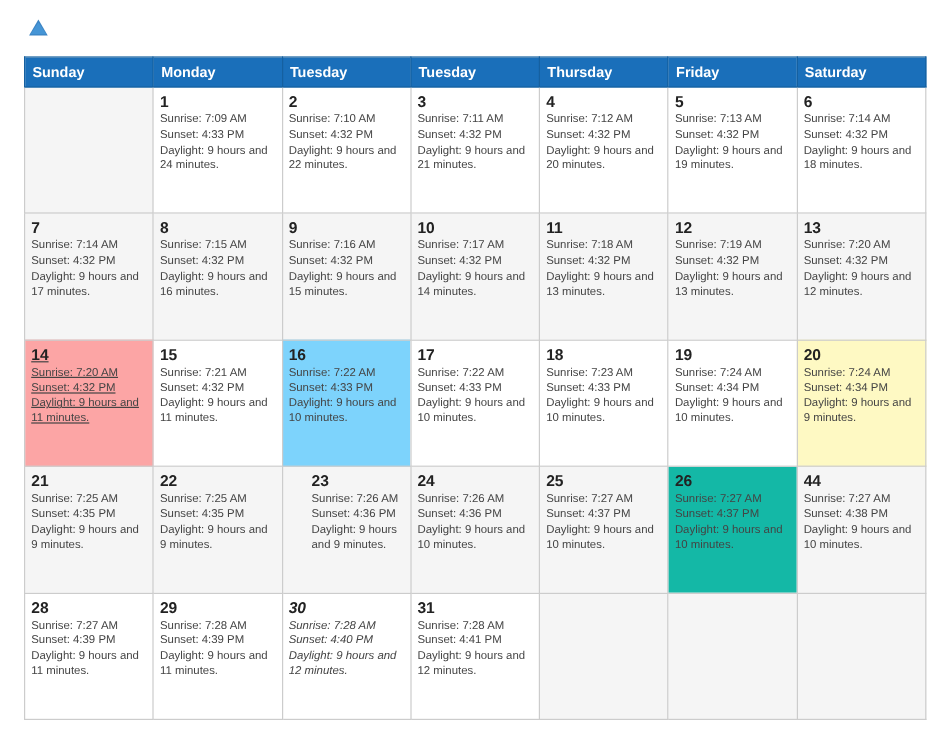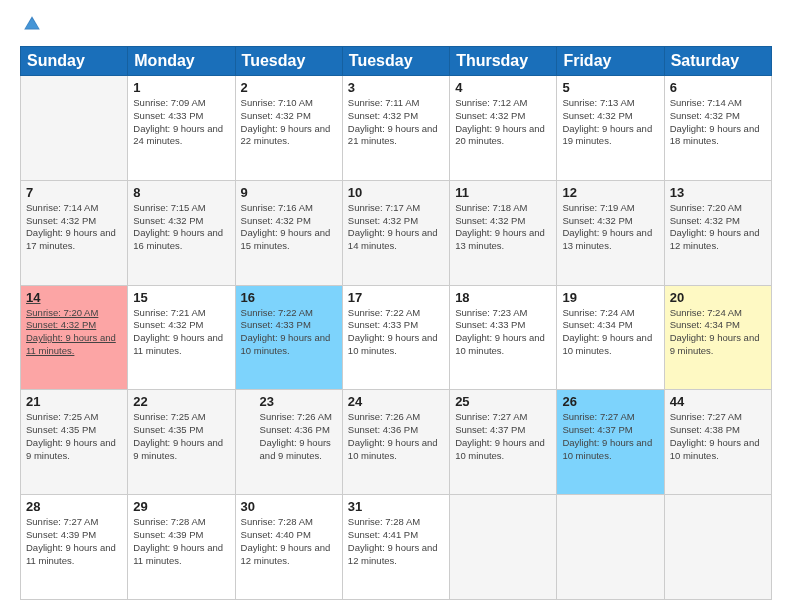--- a/index.html
+++ b/index.html
@@ -60,21 +60,21 @@
     .calendar {
       flex: 1;
       border: 1px solid #ccc;
       border-collapse: collapse;
       width: 100%;
       table-layout: fixed;
     }
     .calendar th {
       background: #1a6fba;
       color: #fff;
-      font-size: 16px;
+      font-size: 12px;
       font-weight: bold;
       padding: 5px 6px;
       text-align: left;
       border: 1px solid #1560a0;
     }
     .calendar td {
       vertical-align: top;
       border: 1px solid #ccc;
       padding: 4px 5px;
       font-size: 10px;
@@ -246,39 +246,39 @@
             <div class="day-detail">Sunrise: 7:26 AM<br>Sunset: 4:36 PM<br>Daylight: 9 hours and 9 minutes.</div>
           </td>
           <td style="background: rgb(245, 245, 245);">
             <span class="day-num">24</span>
             <div class="day-detail">Sunrise: 7:26 AM<br>Sunset: 4:36 PM<br>Daylight: 9 hours and 10 minutes.</div>
           </td>
           <td style="background: rgb(245, 245, 245);">
             <span class="day-num">25</span>
             <div class="day-detail">Sunrise: 7:27 AM<br>Sunset: 4:37 PM<br>Daylight: 9 hours and 10 minutes.</div>
           </td>
-          <td style="background: #7dd3fc; margin-left: 29px;">
+          <td style="background: #14b8a6; margin-left: 29px;">
             <span class="day-num">26</span>
             <div class="day-detail">Sunrise: 7:27 AM<br>Sunset: 4:37 PM<br>Daylight: 9 hours and 10 minutes.</div>
           </td>
           <td style="background: rgb(245, 245, 245);">
             <span class="day-num">44</span>
             <div class="day-detail">Sunrise: 7:27 AM<br>Sunset: 4:38 PM<br>Daylight: 9 hours and 10 minutes.</div>
           </td>
         </tr>
         <tr>
           <td style="background: rgb(255, 255, 255);">
             <span class="day-num">28</span>
             <div class="day-detail">Sunrise: 7:27 AM<br>Sunset: 4:39 PM<br>Daylight: 9 hours and 11 minutes.</div>
           </td>
           <td style="background: rgb(255, 255, 255); margin-left: 36px;">
             <span class="day-num">29</span>
             <div class="day-detail">Sunrise: 7:28 AM<br>Sunset: 4:39 PM<br>Daylight: 9 hours and 11 minutes.</div>
           </td>
-          <td style="background: rgb(255, 255, 255);">
+          <td style="background: rgb(255, 255, 255); font-style: italic;">
             <span class="day-num">30</span>
             <div class="day-detail">Sunrise: 7:28 AM<br>Sunset: 4:40 PM<br>Daylight: 9 hours and 12 minutes.</div>
           </td>
           <td style="background: rgb(255, 255, 255);">
             <span class="day-num">31</span>
             <div class="day-detail">Sunrise: 7:28 AM<br>Sunset: 4:41 PM<br>Daylight: 9 hours and 12 minutes.</div>
           </td>
           <td class="empty-cell" style="background: rgb(245, 245, 245);"></td>
           <td class="empty-cell" style="background: rgb(245, 245, 245);"></td>
           <td class="empty-cell" style="background: rgb(245, 245, 245);"></td>

